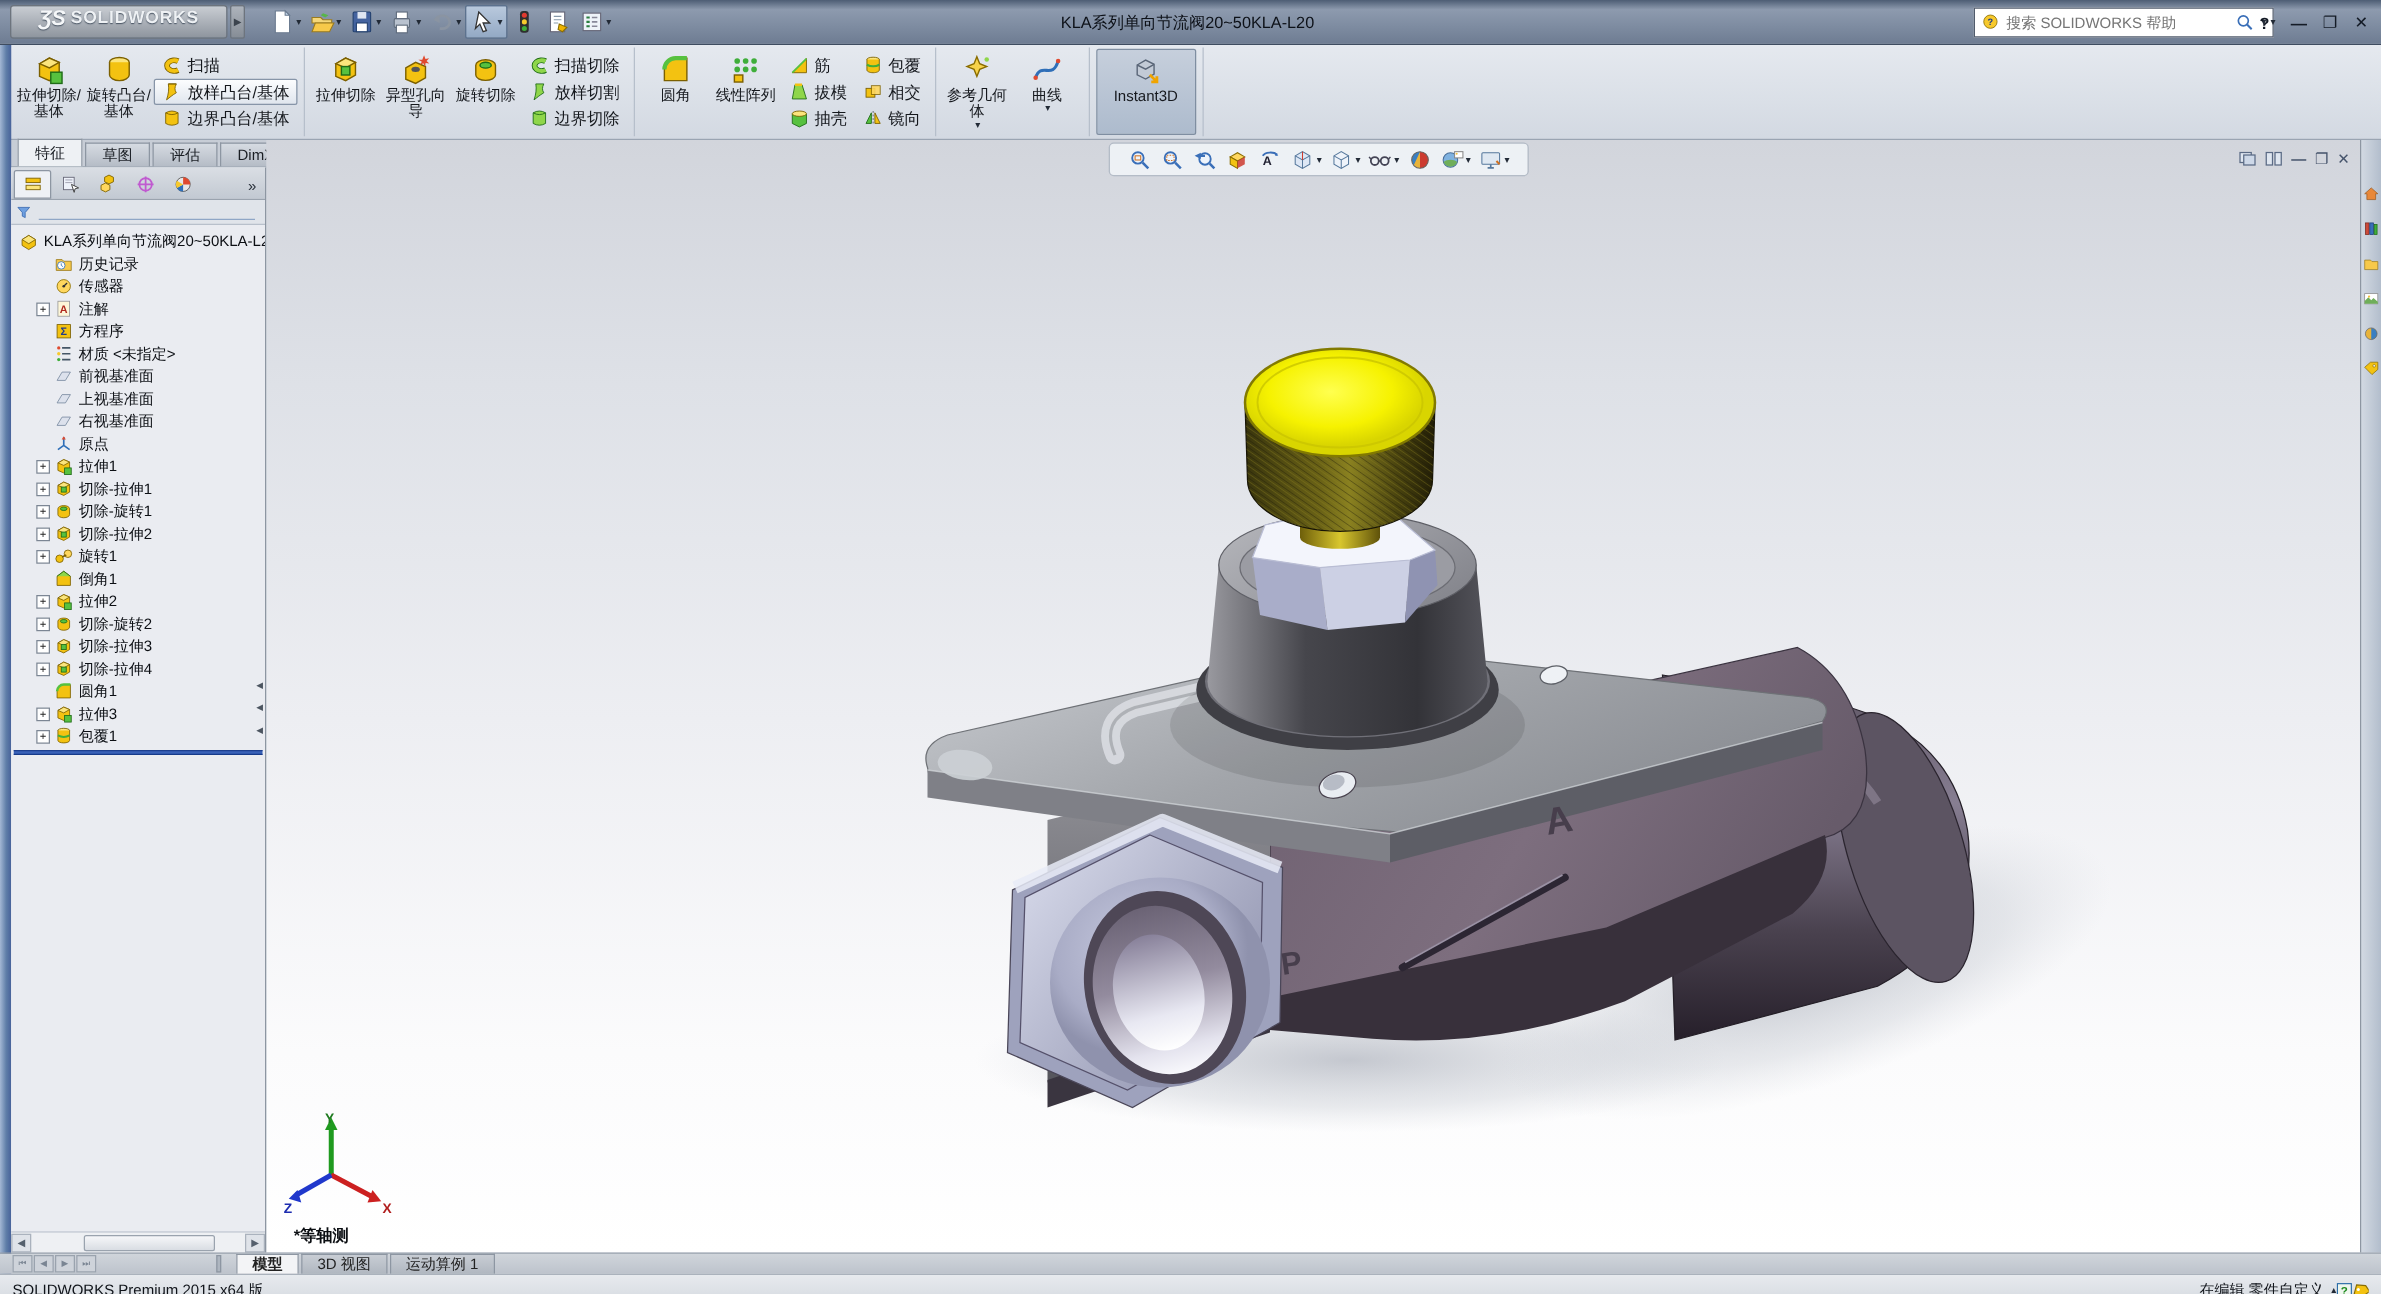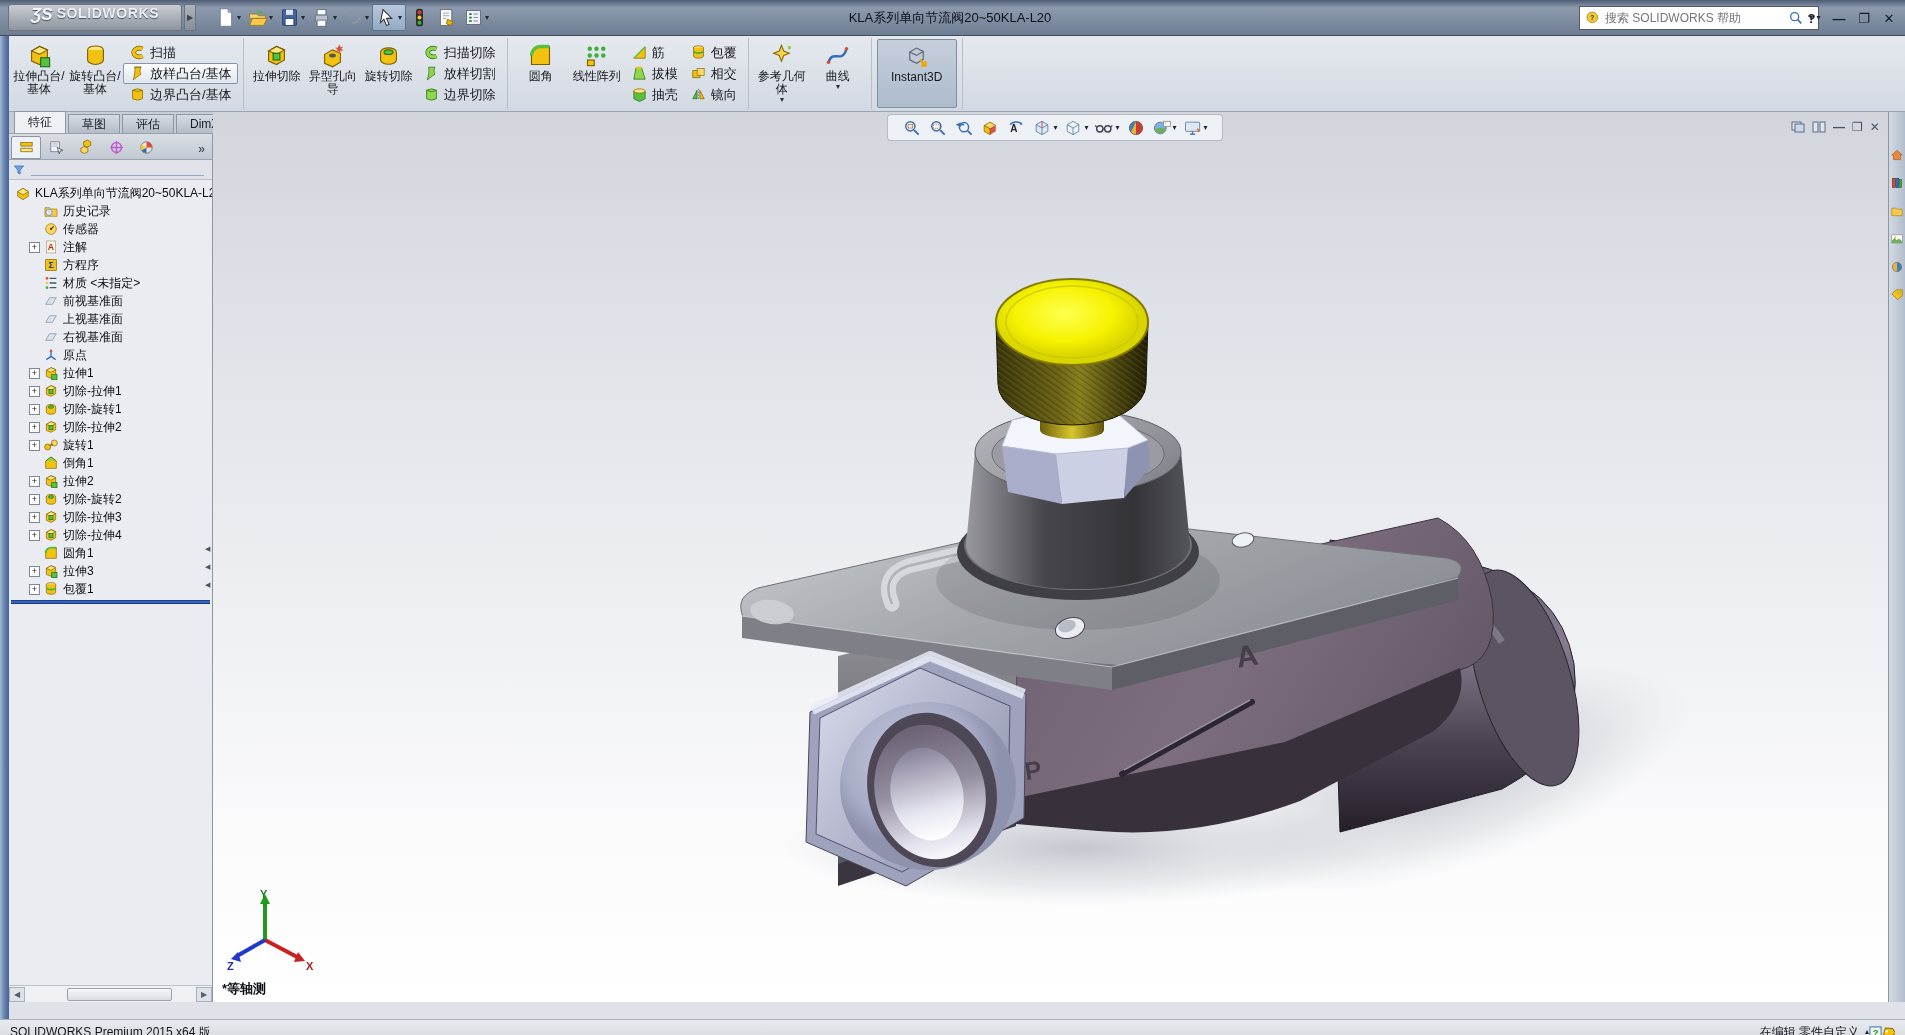--- a/index.html
+++ b/index.html
@@ -63,21 +63,21 @@
 .splitter-arrows span{font-size:7px;color:#4c5560;line-height:7px}
 
 .viewport{position:absolute;left:213px;top:112px;width:1675px;height:890px;background:linear-gradient(180deg,#d2d5dc 0%,#dee1e7 22%,#edeef2 52%,#fbfbfc 82%,#ffffff 100%);overflow:hidden}
 .viewport>svg.model{position:absolute;left:0;top:0;width:1675px;height:890px}
 .headsup{position:absolute;left:674px;top:2px;width:336px;height:27px;background:rgba(245,248,251,.78);border:1px solid rgba(148,158,173,.65);border-radius:4px;display:flex;align-items:center;justify-content:center;gap:2px}
 .hbtn{display:flex;align-items:center;padding:0 2px}
 .hbtn .ic{width:20px;height:20px}
 .winctrl{position:absolute;left:1578px;top:8px;display:flex;gap:7px;align-items:center;color:#45536b;font-size:12px;font-weight:bold}
 .winctrl .ic{width:14px;height:12px}
 .triad{position:absolute;left:14px;top:776px;width:92px;height:88px}
-.viewlabel{position:absolute;left:9px;top:868px;font-size:13px;font-weight:bold;color:#0b0e12}
+.viewlabel{position:absolute;left:22px;top:868px;font-size:13px;font-weight:bold;color:#0b0e12}
 
 .taskstrip{position:absolute;left:1888px;top:112px;width:17px;height:890px;background:linear-gradient(90deg,#d2d9e2,#b2bdcc);border-left:1px solid #8d96a2;display:flex;flex-direction:column;align-items:center;padding-top:36px;gap:14px}
 .ts-ic{width:14px;height:14px}
 
 .doctabs{position:absolute;left:0;top:1002px;width:1905px;height:17px;background:linear-gradient(180deg,#d0d5db,#bdc3cc);border-top:1px solid #97a0ab;display:flex;align-items:flex-end}
 .dnav{display:flex;gap:1px;margin:0 0 1px 10px}
 .dnav-btn{width:16px;height:14px;background:#ced3da;border:1px solid #9aa3ae;font-size:7px;color:#7a8593;display:flex;align-items:center;justify-content:center}
 .dsplit{width:4px;height:14px;background:#aeb6c0;border:1px solid #8d96a2;margin:0 0 1px 96px}
 .dtabs{display:flex;margin-left:12px;gap:2px}
 .dtab{height:16px;padding:0 12px;font-size:12px;display:flex;align-items:center;background:linear-gradient(180deg,#c8cdd4,#b0b7c0);border:1px solid #8d96a2;border-bottom:none;color:#222}
@@ -194,21 +194,21 @@
 
   <div class="ribbon">
     <div style="display:flex" id="ribbon-groups">
         <div class="rgroup">
           <div class="rbig">
             <span class="ic"><svg viewBox="0 0 24 24" width="100%" height="100%">
                 <path d="M5 8l7-4 7 3v9l-7 4-7-3z" fill="#f3c211" stroke="#7c6000"></path>
                 <path d="M5 8l7-4 7 3-7 4z" fill="#fbe57c" stroke="#7c6000"></path>
                 <rect x="13" y="14" width="8" height="8" fill="#57c13f" stroke="#1f6b17"></rect>
               </svg></span>
-            <span class="lb">拉伸凸台/基体</span>
+            <span class="lb">拉伸切除/基体</span>
           </div>
           <div class="rbig">
             <span class="ic"><svg viewBox="0 0 24 24" width="100%" height="100%">
                 <ellipse cx="12" cy="7" rx="7" ry="3.5" fill="#fbe57c" stroke="#7c6000"></ellipse>
                 <path d="M5 7v9c0 2 3.2 4 7 4s7-2 7-4V7" fill="#f3c211" stroke="#7c6000"></path>
               </svg></span>
             <span class="lb">旋转凸台/基体</span>
           </div>
           <div class="rstack">
             <div class="rsmall">
@@ -933,20 +933,34 @@
             <circle cx="12" cy="12" r="8" fill="#e8b33a"></circle>
             <path d="M12 4a8 8 0 0 1 0 16z" fill="#3a7fc2"></path>
             <circle cx="12" cy="12" r="8" fill="none" stroke="#666"></circle>
           </svg></span></div>
       <div class="ts-ic"><span class="ic"><svg viewBox="0 0 24 24" width="100%" height="100%">
             <path d="M3 10l8-7 10 0 0 10-8 7z" fill="#f3c211" stroke="#8a6d00"></path>
             <circle cx="16" cy="8" r="1.8" fill="#fff" stroke="#8a6d00"></circle>
           </svg></span></div>
     </div>
 
+  <div class="doctabs">
+    <div class="dnav" id="doc-nav">
+        <div class="dnav-btn">⏮</div>
+        <div class="dnav-btn">◀</div>
+        <div class="dnav-btn">▶</div>
+        <div class="dnav-btn">⏭</div>
+      </div>
+    <div class="dsplit"></div>
+    <div class="dtabs" id="doc-tabs">
+        <div class="dtab active">模型</div>
+        <div class="dtab">3D 视图</div>
+        <div class="dtab">运动算例 1</div>
+      </div>
+  </div>
 
   <div class="statusbar">
     <span class="sb-left">SOLIDWORKS Premium 2015 x64 版</span>
     <div class="sb-right">
       <span class="sb-item">在编辑 零件</span>
       <span class="sb-item">
           <span>自定义</span>
           <span class="caret">▴</span>
         </span>
       <span class="sb-item sb-ic">

